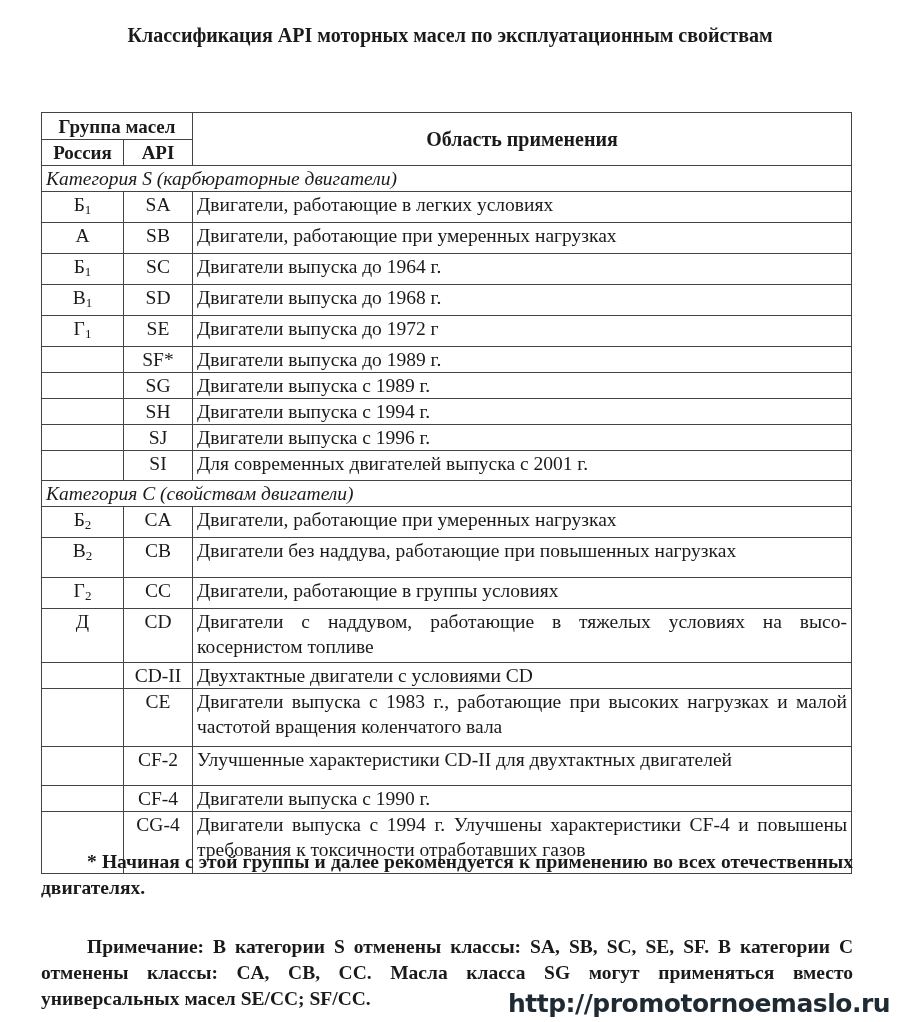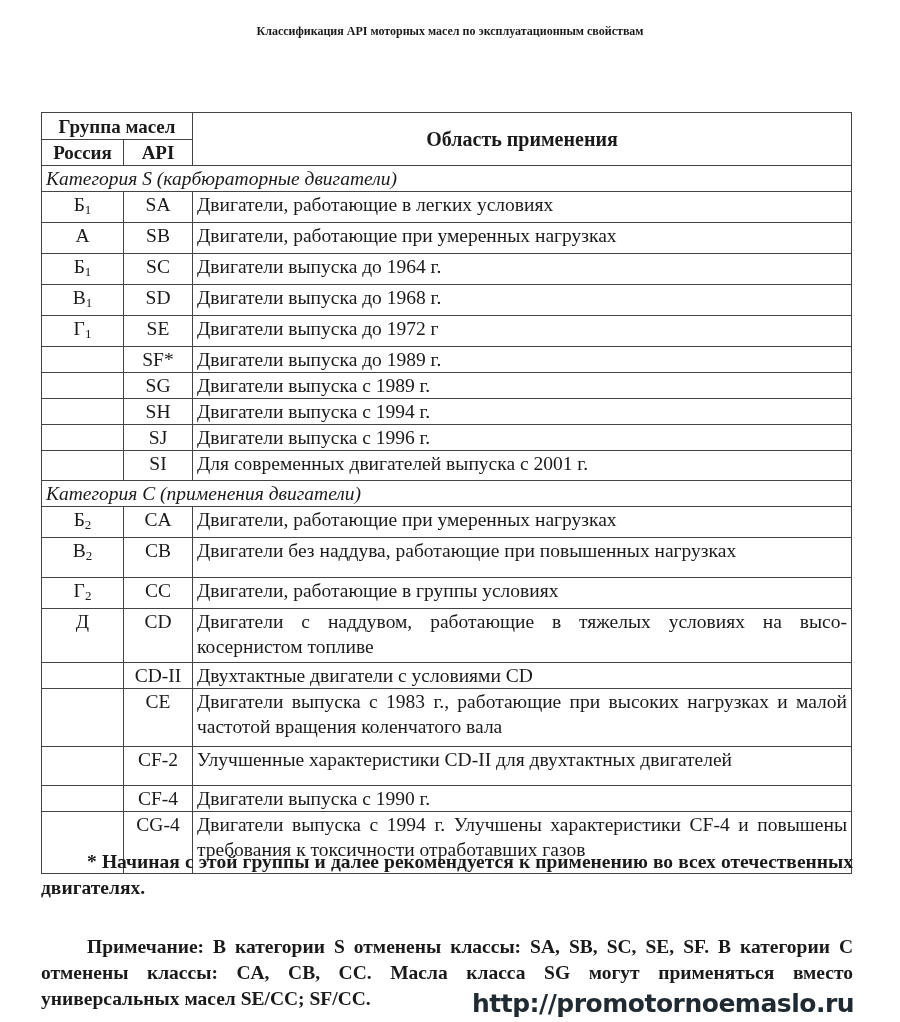--- a/index.html
+++ b/index.html
@@ -1,19 +1,19 @@
 <!DOCTYPE html>
 <html><head>
 <meta charset="utf-8">
 <style>
   html, body { margin: 0; padding: 0; background: #ffffff; }
   body { width: 900px; height: 1022px; position: relative; overflow: hidden;
          font-family: "Liberation Serif", "DejaVu Serif", serif; color: #1a1a1a; }
   .title { position: absolute; top: 24px; left: 0; width: 900px; text-align: center;
-           font-weight: bold; font-size: 12px; letter-spacing: 0; }
+           font-weight: bold; font-size: 20px; letter-spacing: 0; }
   table.api { position: absolute; top: 78px; left: 41px; width: 811px;
               border-collapse: collapse; font-size: 19.5px; table-layout: fixed; margin-top: 34px; }
   table.api td, table.api th { border: 1.5px solid #444; padding: 0 4px; line-height: 25px; vertical-align: top; }
   table.api th { font-weight: bold; text-align: center; vertical-align: middle; }
   col.c1 { width: 82px; } col.c2 { width: 69px; } col.c3 { width: auto; }
   th.grp { height: 26px; font-size: 19px; padding: 0 2px; }
   th.sub { height: 25px; font-size: 19px; }
   th.area { font-size: 20px; }
   td.cat { text-align: left; font-style: italic; height: 25px; }
   td.ru, td.apic { text-align: center; }
@@ -22,21 +22,21 @@
   tr.r2 td { height: 53px; }
   tr.rcb td { height: 39px; }
   tr.rcf2 td { height: 38px; text-align: center; }
   tr.rcg4 td { height: 61px; }
   sub { font-size: 13px; vertical-align: -3px; }
   .note { position: absolute; left: 41px; width: 812px; font-size: 19.5px; line-height: 26px;
           text-align: justify; }
   .note .p { text-indent: 46px; font-weight: bold; }
   .fn1 { top: 849px; }
   .fn2 { top: 934px; }
-  .watermark { position: absolute; left: 472px; top: 989px; font-family: "DejaVu Sans", sans-serif;
+  .watermark { position: absolute; left: 508px; top: 989px; font-family: "DejaVu Sans", sans-serif;
                font-weight: bold; font-size: 25px; color: #1f2a33; letter-spacing: -0.5px; }
 </style>
 </head>
 <body>
 
 <div class="title">Классификация API моторных масел по эксплуатационным свойствам</div>
 
 <table class="api">
   <colgroup>
       <col class="c1">
@@ -101,21 +101,21 @@
       <td class="ru"><span></span><sub></sub></td>
       <td class="apic">SJ</td>
       <td class="desc">Двигатели выпуска с 1996 г.</td>
     </tr>
     <tr class="r1">
       <td class="ru" style="height:29px"><span></span><sub></sub></td>
       <td class="apic">SI</td>
       <td class="desc">Для современных двигателей выпуска с 2001 г.</td>
     </tr>
     <tr>
-      <td class="cat" colspan="3">Категория С (применения двигатели)</td>
+      <td class="cat" colspan="3">Категория С (свойствам двигатели)</td>
     </tr>
     <tr class="r1">
       <td class="ru"><span>Б</span><sub>2</sub></td>
       <td class="apic">CA</td>
       <td class="desc">Двигатели, работающие при умеренных нагрузках</td>
     </tr>
     <tr class="rcb">
       <td class="ru"><span>В</span><sub>2</sub></td>
       <td class="apic">CB</td>
       <td class="desc">Двигатели без наддува, работающие при повышенных нагрузках</td>

